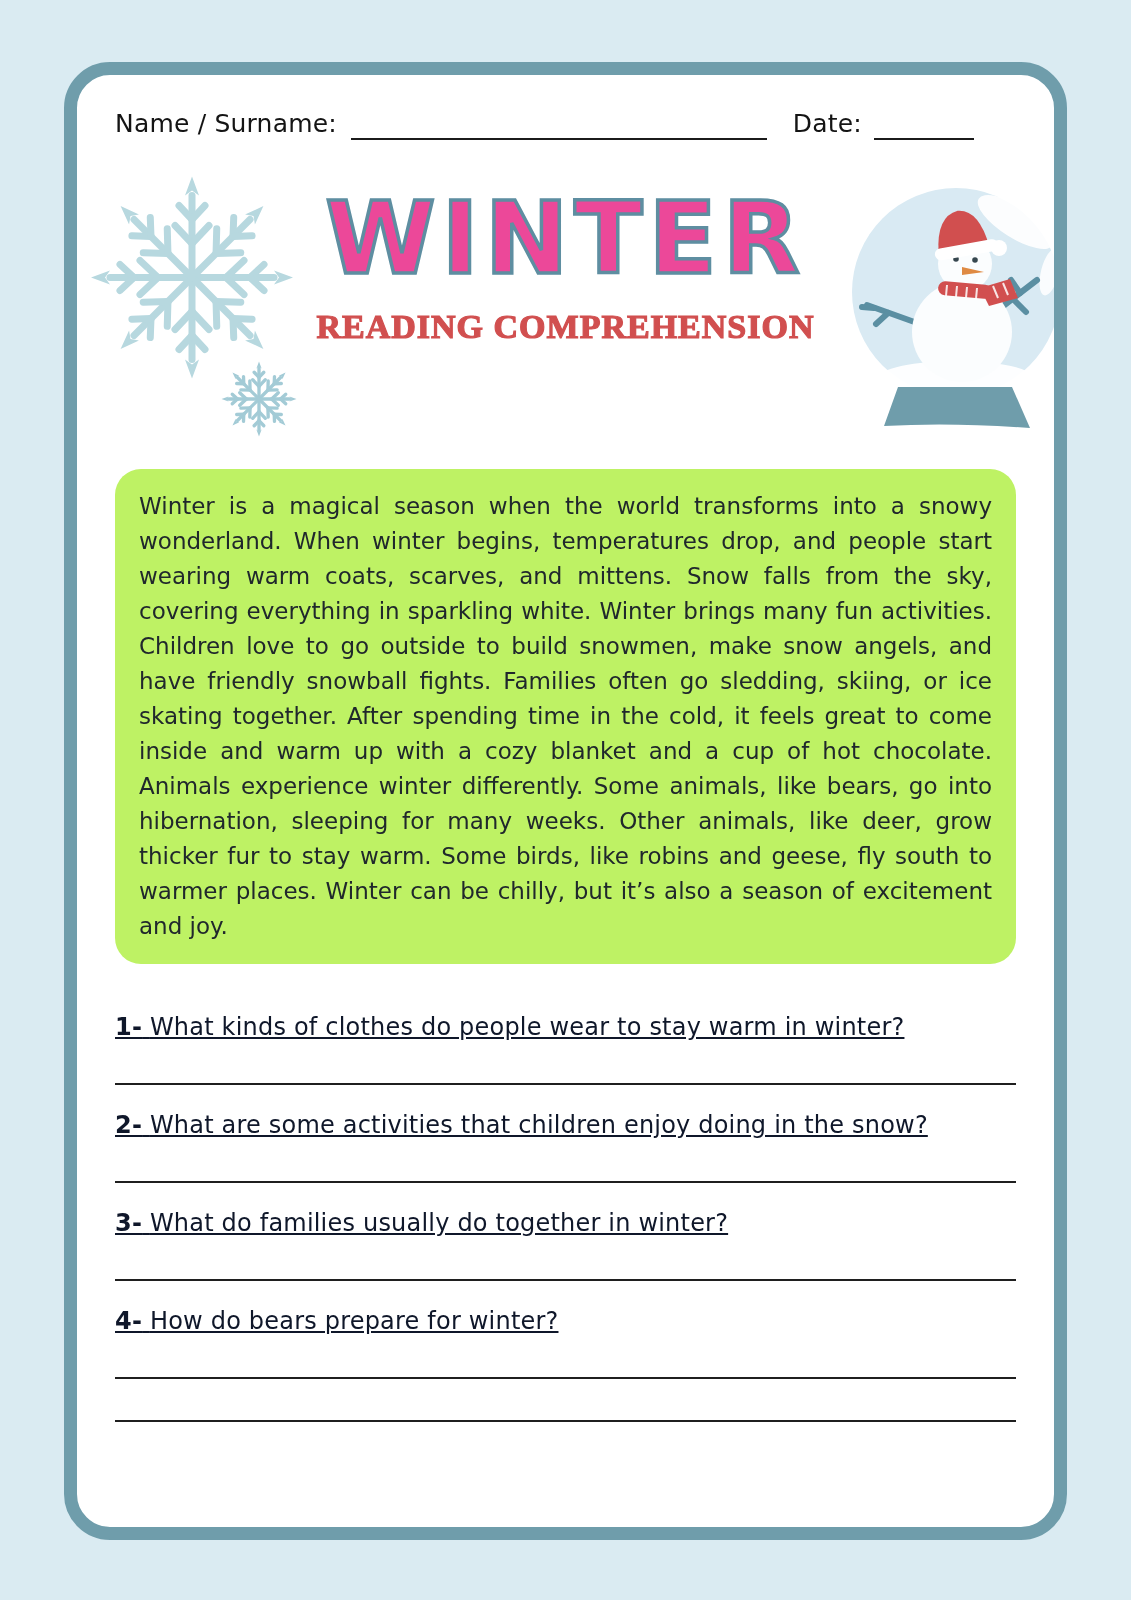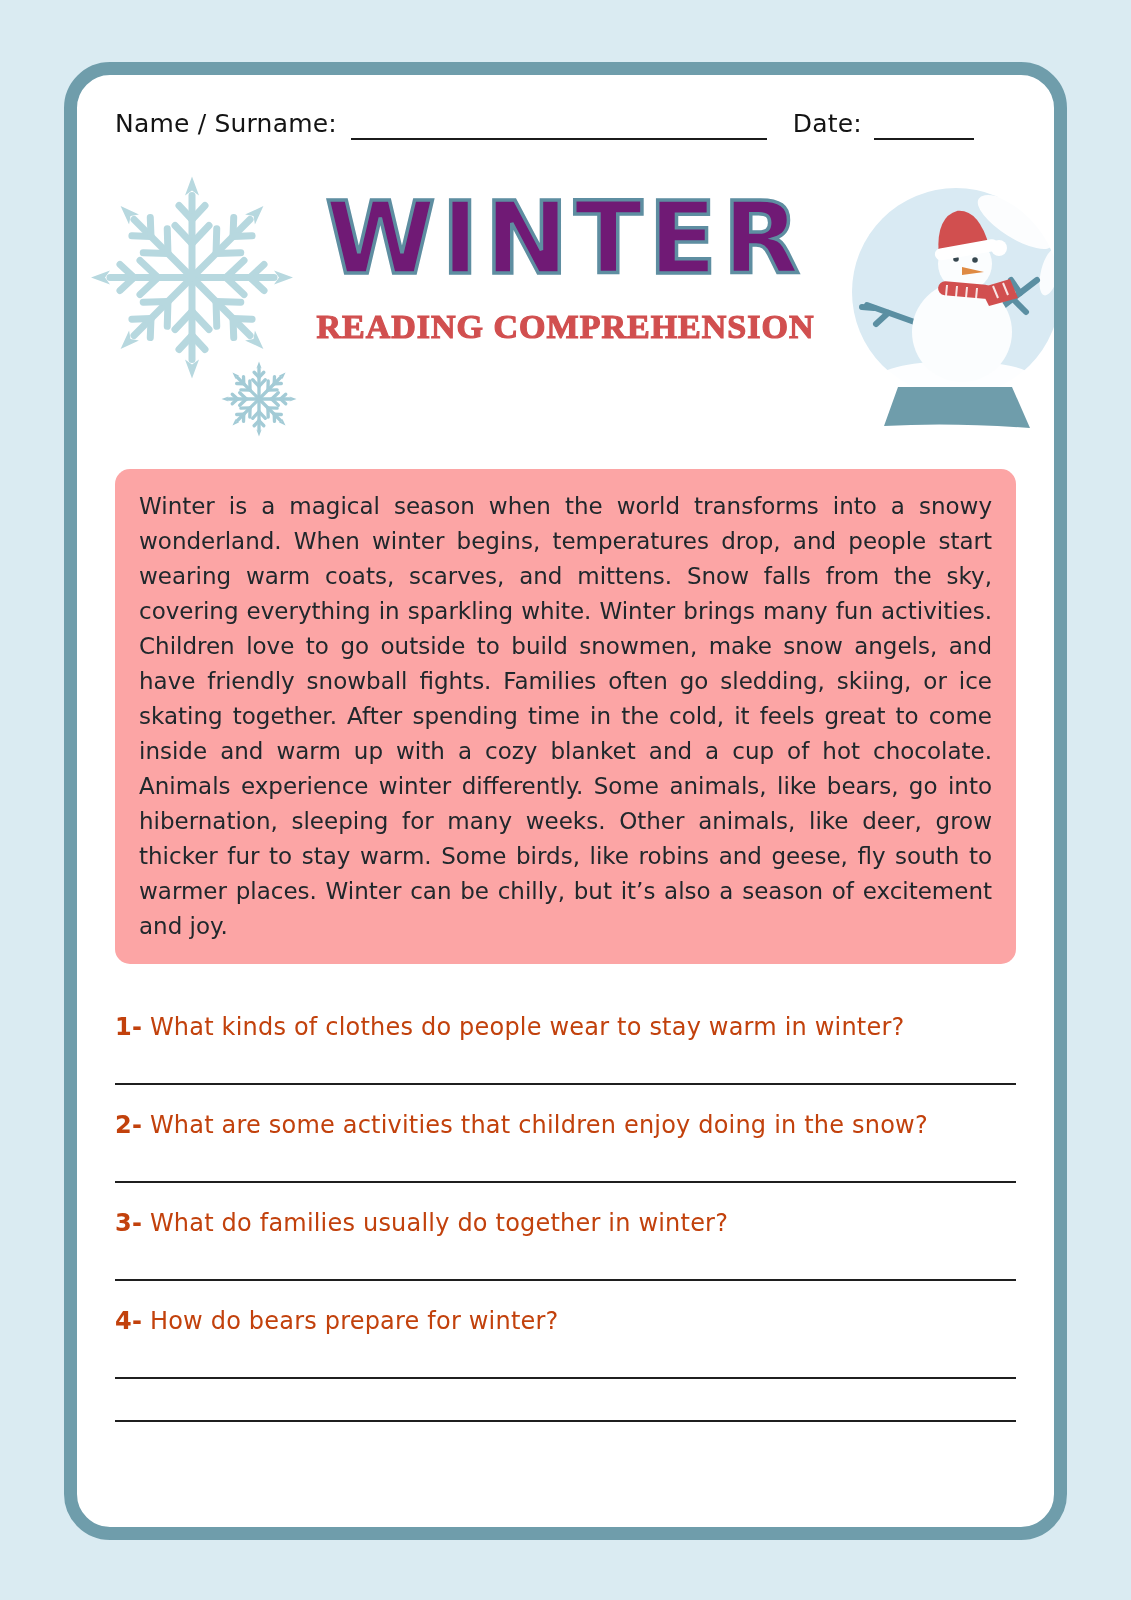--- a/index.html
+++ b/index.html
@@ -33,21 +33,21 @@
   .date-label { margin-right: 12px; }
   .date-line { width: 100px; }
 
   
   .header { position: relative; height: 272px; margin-top: 30px; }
   .title-block { position: absolute; left: 0; right: 0; top: 0; text-align: center; }
   .main-title {
     margin-top: 14px;
     font-size: 100px; line-height: 110px; font-weight: bold;
     letter-spacing: 6px;
-    color: #701a75;
+    color: #ec4899;
     -webkit-text-stroke: 3.5px #5e8ea1;
   }
   .sub-title {
     margin-top: 12px;
     font-size: 34px; line-height: 42px; font-weight: bold;
     letter-spacing: 1px;
     color: #d14f4f;
     font-family: Liberation Serif, serif;
     -webkit-text-stroke: 1.2px #d14f4f;
   }
@@ -56,32 +56,32 @@
     font-size: 23px; line-height: 28px;
     color: #101418;
   }
   .flake-large { position: absolute; left: -28px; top: 0; color: #b7d8df; }
   .flake-small { position: absolute; left = 105px; left: 105px; top: 189px; color: #a3cbd6; }
   .globe { position: absolute; right: -50px; top: 2px; }
 
   
   .passage {
     margin-top: 27px;
-    background: #fca5a5;
-    border-radius: 15px;
+    background: #bef264;
+    border-radius: 26px;
     padding: 20px 24px;
     font-size: 23px; line-height: 35px;
     text-align: justify;
     color: #20282c;
   }
 
   
   .questions { margin-top: 48px; }
   .question-block + .question-block { margin-top: 25px; }
-  .q-text { font-size: 24px; line-height: 30px; color: #c2410c; letter-spacing: 0.2px; }
+  .q-text { font-size: 24px; line-height: 30px; color: #0f172a; letter-spacing: 0.2px; text-decoration: underline; }
   .q-num { font-weight: bold; }
   .answer-line { margin-top: 41px; border-bottom: 2px solid #1f1f1f; height: 0; }
 </style>
 </head>
 <body>
 
 <div class="page">
   <div class="card">
     <div class="content">
 

